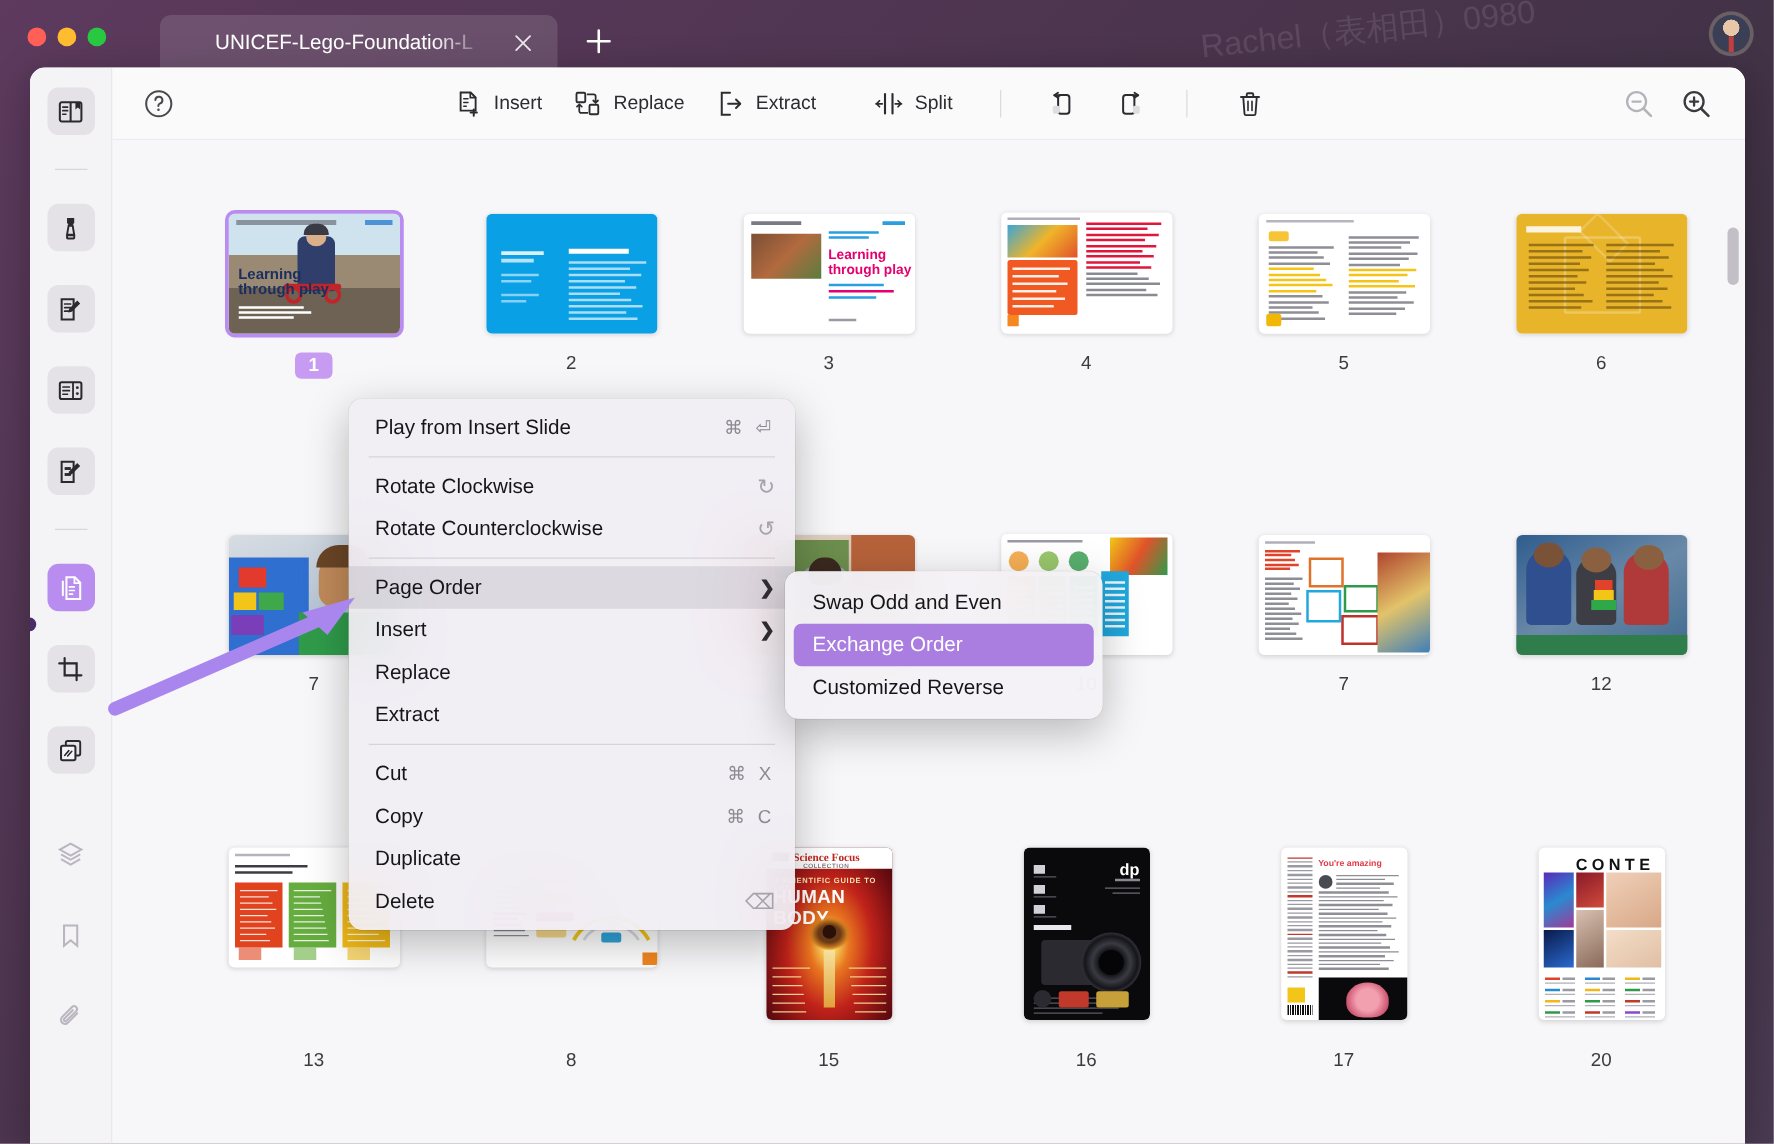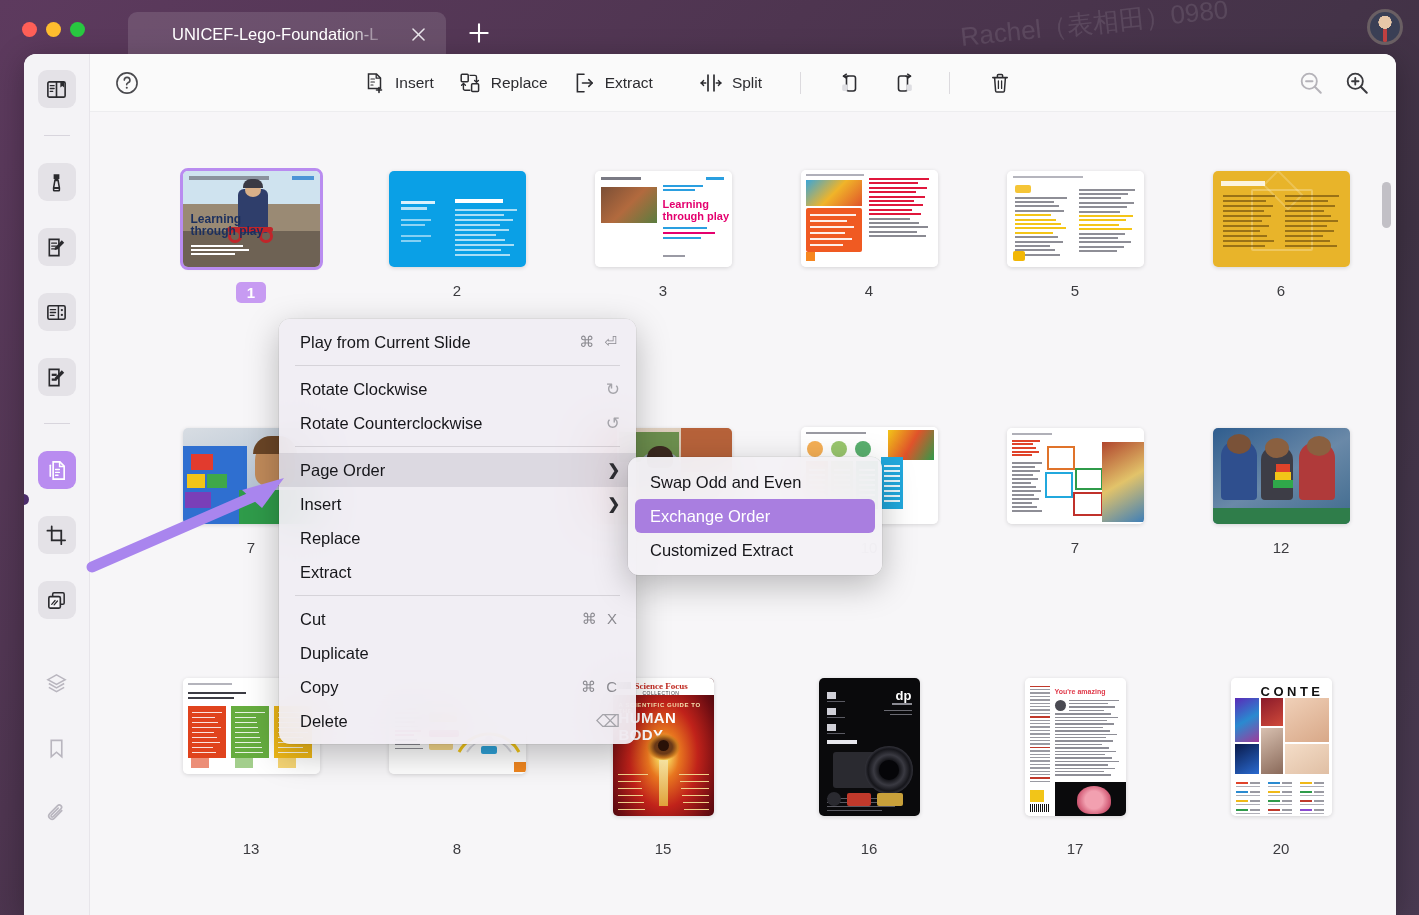--- a/index.html
+++ b/index.html
@@ -1063,21 +1063,21 @@
         </div>
       </div>
 
     <div class="scrollbar">
       <div class="scroll-thumb"></div>
     </div>
   </div>
 
   <div class="ctxmenu" id="ctxmenu">
       <div class="mi">
-        <span class="mi-label">Play from Current Slide</span>
+        <span class="mi-label">Play from Insert Slide</span>
         <span class="mi-short">⌘ ⏎</span>
       </div>
       <div class="msep"></div>
       <div class="mi">
         <span class="mi-label">Rotate Clockwise</span>
         <span class="mi-glyph">↻</span>
       </div>
       <div class="mi">
         <span class="mi-label">Rotate Counterclockwise</span>
         <span class="mi-glyph">↺</span>
@@ -1096,35 +1096,35 @@
       </div>
       <div class="mi">
         <span class="mi-label">Extract</span>
       </div>
       <div class="msep"></div>
       <div class="mi">
         <span class="mi-label">Cut</span>
         <span class="mi-short">⌘ X</span>
       </div>
       <div class="mi">
-        <span class="mi-label">Duplicate</span>
-      </div>
-      <div class="mi">
         <span class="mi-label">Copy</span>
         <span class="mi-short">⌘ C</span>
+      </div>
+      <div class="mi">
+        <span class="mi-label">Duplicate</span>
       </div>
       <div class="mi">
         <span class="mi-label">Delete</span>
         <span class="mi-glyph">⌫</span>
       </div>
     </div>
 
   <div class="submenu" id="submenu">
       <div class="smi">Swap Odd and Even</div>
       <div class="smi hl">Exchange Order</div>
-      <div class="smi">Customized Extract</div>
+      <div class="smi">Customized Reverse</div>
     </div>
 
   <svg class="arrow-svg" viewBox="0 0 230 125">
     <path id="arrowPath" d="M8 103 L180 28" stroke="#a985ee" stroke-width="11" stroke-linecap="round" fill="none"></path>
     <path id="arrowHead" d="M200 14 L158 26 L178 44 Z" fill="#a985ee"></path>
   </svg>
 </div>
 
 </body></html>

